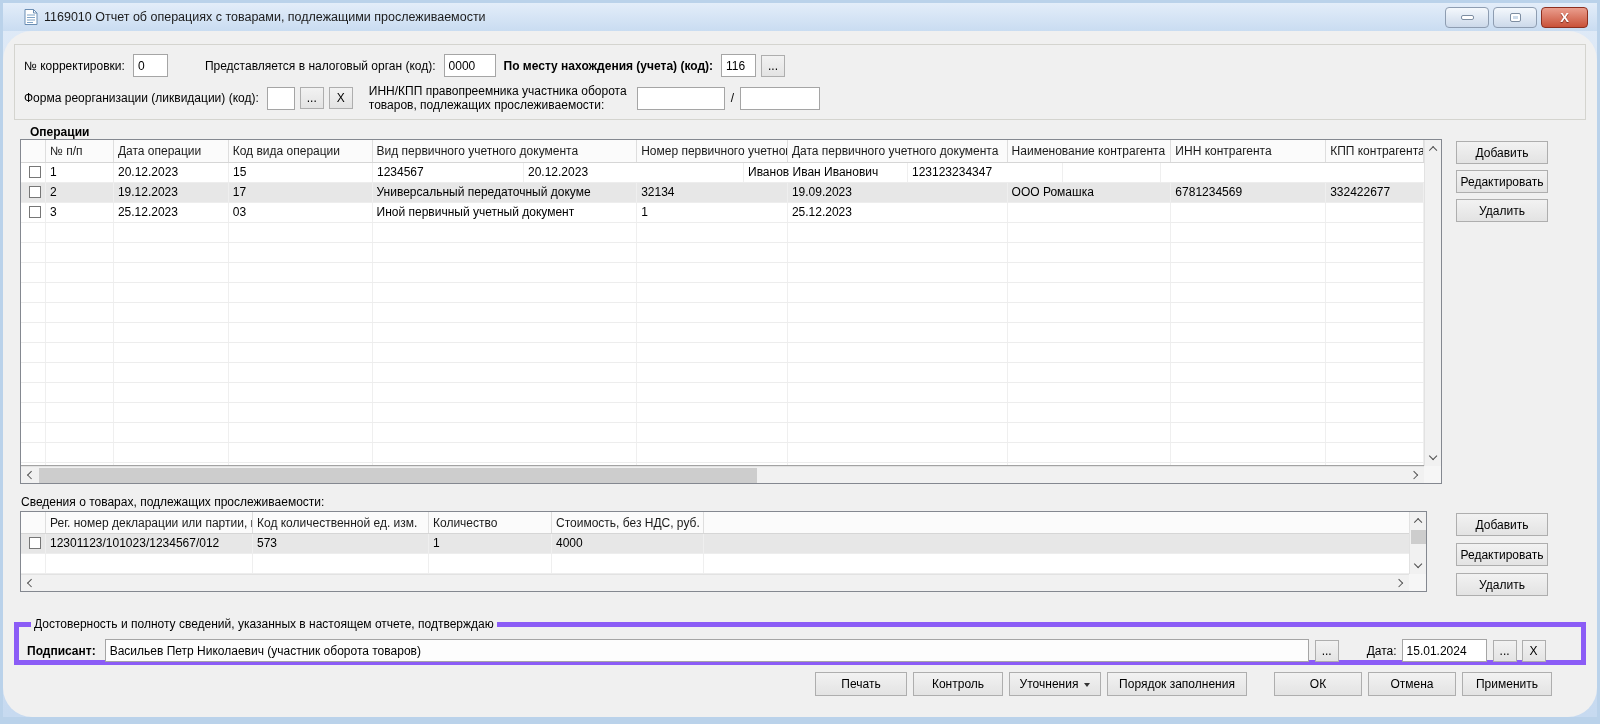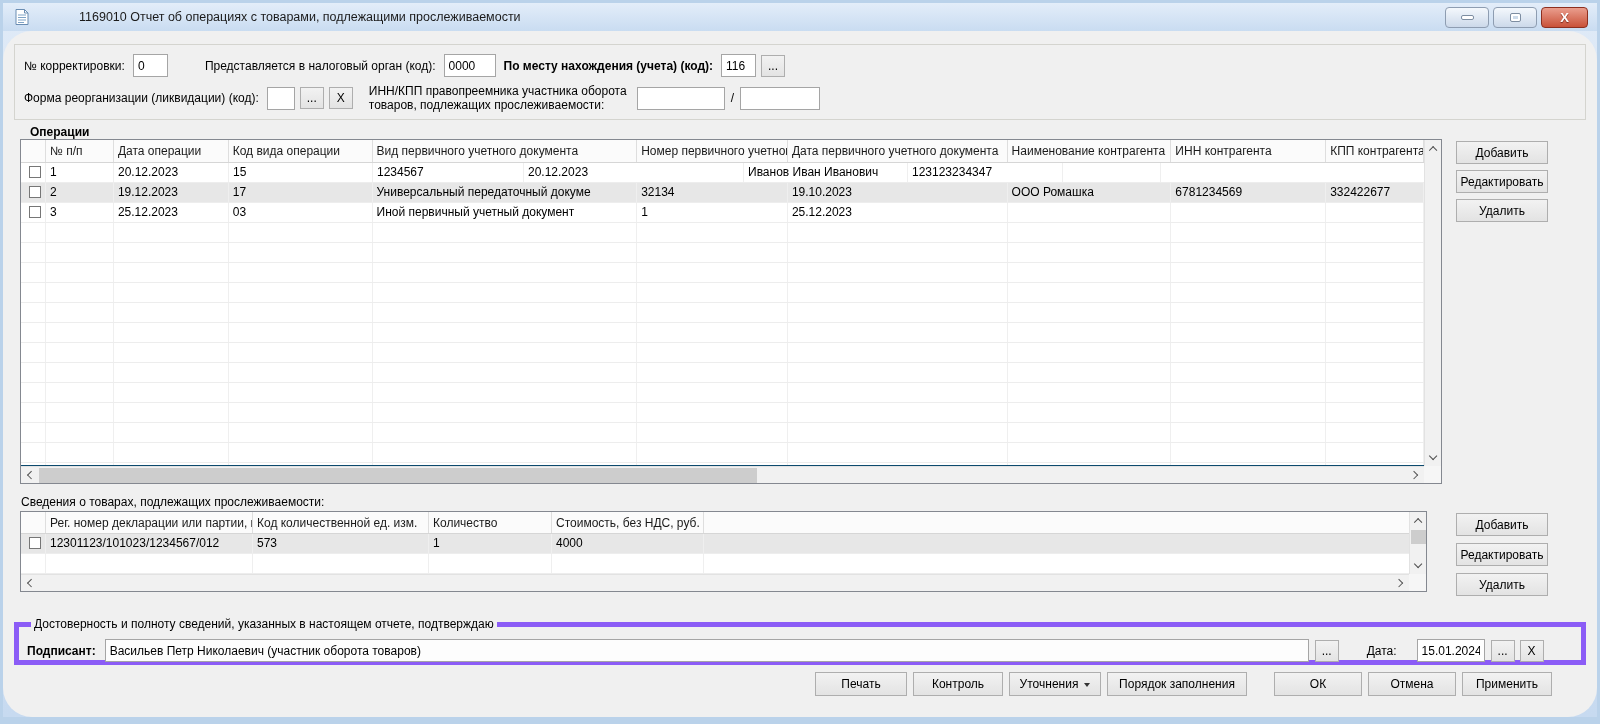--- a/index.html
+++ b/index.html
@@ -1,22 +1,22 @@
 <!DOCTYPE html>
 <html><head>
 <meta charset="utf-8">
 <style>
   * { margin:0; padding:0; box-sizing:border-box; }
   html,body { width:1600px; height:724px; font-family:"Liberation Sans", sans-serif; background:#cfdded; }
   .window { position:relative; width:1600px; height:724px;
             border:3px solid #bad2ea; border-bottom:7px solid #bad2ea;
             background:linear-gradient(#dfeaf7,#c7daf0); }
   .titlebar { position:absolute; left:0; top:0; right:0; height:28px;
-              display:flex; align-items:center; padding-left:12px;
-              background:linear-gradient(#e3edf9,#c9dcf1);gap:44px; }
+              display:flex; align-items:center; padding-left:21px;
+              background:linear-gradient(#e3edf9,#c9dcf1); }
   .titlebar .title { font-size:12.5px; color:#1b1b1b; margin-left:6px; white-space:nowrap; }
   .winbtns { position:absolute; right:9px; top:4px; display:flex; gap:4px; }
   .wbtn { width:44px; height:21px; border:1px solid #8e9db1; border-radius:4px;
           background:linear-gradient(#f4f8fc,#ccd9ea); display:flex; align-items:center; justify-content:center; }
   .wbtn.close { width:47px; background:linear-gradient(#e99c8c,#cd513c); background:linear-gradient(#ea9e8e,#c95138); border-color:#8d2f1f; }
   .glyph-min { width:13px; height:5px; background:#fff; border:1px solid #7d8da1; border-radius:2px; }
   .glyph-max { width:11px; height:9px; background:#fff; border:1px solid #7d8da1; border-radius:2px; display:flex; align-items:center; justify-content:center; }
   .glyph-max span{ width:5px; height:3px; background:#cfdcEB; background:#cddbea; display:block; }
   .glyph-x { color:#fff; font-size:13px; font-weight:bold; line-height:1; text-shadow:0 1px 1px #7c2415; }
   .client { position:absolute; left:0; top:28px; right:0; bottom:0; background:#f0f0f0;border-radius:29px; }
@@ -31,21 +31,21 @@
   .pushbtn { width:92px; height:23px; position:absolute; }
 
   .topbox { position:absolute; left:11px; top:13px; width:1572px; height:76px;
             border:1px solid #d4d4cf; background:#f0f0f0; }
   .trow { display:flex; align-items:center; }
   .trow1 { margin:9px 0 0 9px; }
   .trow2 { margin:7px 0 0 9px; }
 
   .grouplbl { position:absolute; left:27px; top:94px; font-size:12px; font-weight:bold; }
 
-  .frame { position:absolute; background:#0c4a6e; border:1px solid #848890; }
+  .frame { position:absolute; background:#a3a3a3; border:1px solid #848890; }
   .gridwrap { position:absolute; left:0; top:0; overflow:hidden; background:#fff; }
   .hrow { display:flex; height:23px; background:#fbfbfb; border-bottom:1px solid #d6d6d6; }
   .hcell { font-size:12px; color:#1a1a1a; line-height:22px; padding:0 2px 0 4px; border-right:1px solid #dedede; overflow:hidden; white-space:nowrap; }
   .drow { display:flex; height:20px; border-bottom:1px solid #ededed; background:#fff; align-items:center; }
   .drow.sel { background:#e7e7e7; }
   .dcell { font-size:12px; color:#000; line-height:19px; padding:0 2px 0 4px; border-right:1px solid #efefef; overflow:hidden; white-space:nowrap; height:100%; }
   .cb { width:12px; height:12px; border:1px solid #767676; background:#fff; margin:3px 0 0 4px; display:inline-block; }
 
   
   .t1 .c0{width:25px;} .t1 .c1{width:68px;} .t1 .c2{width:115px;} .t1 .c3{width:144px;}
@@ -152,21 +152,21 @@
           <div class="dcell c8">123123234347</div>
           <div class="dcell c9"></div>
         </div>
         <div class="drow sel">
           <div class="dcell c0"><span class="cb"></span></div>
           <div class="dcell c1">2</div>
           <div class="dcell c2">19.12.2023</div>
           <div class="dcell c3">17</div>
           <div class="dcell c4">Универсальный передаточный докуме</div>
           <div class="dcell c5">32134</div>
-          <div class="dcell c6">19.10.2023</div>
+          <div class="dcell c6">19.09.2023</div>
           <div class="dcell c7">ООО Ромашка</div>
           <div class="dcell c8">6781234569</div>
           <div class="dcell c9">332422677</div>
         </div>
         <div class="drow">
           <div class="dcell c0"><span class="cb"></span></div>
           <div class="dcell c1">3</div>
           <div class="dcell c2">25.12.2023</div>
           <div class="dcell c3">03</div>
           <div class="dcell c4">Иной первичный учетный документ</div>
@@ -411,21 +411,21 @@
     <button class="btn pushbtn" style="left:1453px; top:512px;">Редактировать</button>
     <button class="btn pushbtn" style="left:1453px; top:542px;">Удалить</button>
 
     <fieldset class="sign">
       <legend>Достоверность и полноту сведений, указанных в настоящем отчете, подтверждаю</legend>
       <div class="signrow">
         <span class="lbl b">Подписант:</span>
         <input class="txt" style="width: 1204px; margin-left: 9px; background: rgb(253, 253, 253);" value="Васильев Петр Николаевич (участник оборота товаров)">
         <button class="btn smallbtn" style="margin-left:6px;">...</button>
         <span class="lbl" style="margin-left:28px;">Дата:</span>
-        <input class="txt" style="width: 68px; margin-left: 20px;" value="15.01.2024">
+        <input class="txt" style="width: 85px; margin-left: 5px;" value="15.01.2024">
         <button class="btn smallbtn" style="margin-left:6px;">...</button>
         <button class="btn smallbtn" style="margin-left:5px;">X</button>
       </div>
     </fieldset>
 
     <div class="footer">
       <button class="btn" style="left:812px; width:92px;">Печать</button>
       <button class="btn" style="left:910px; width:90px;">Контроль</button>
       <button class="btn" style="left:1006px; width:92px;">
         <span>Уточнения</span>

